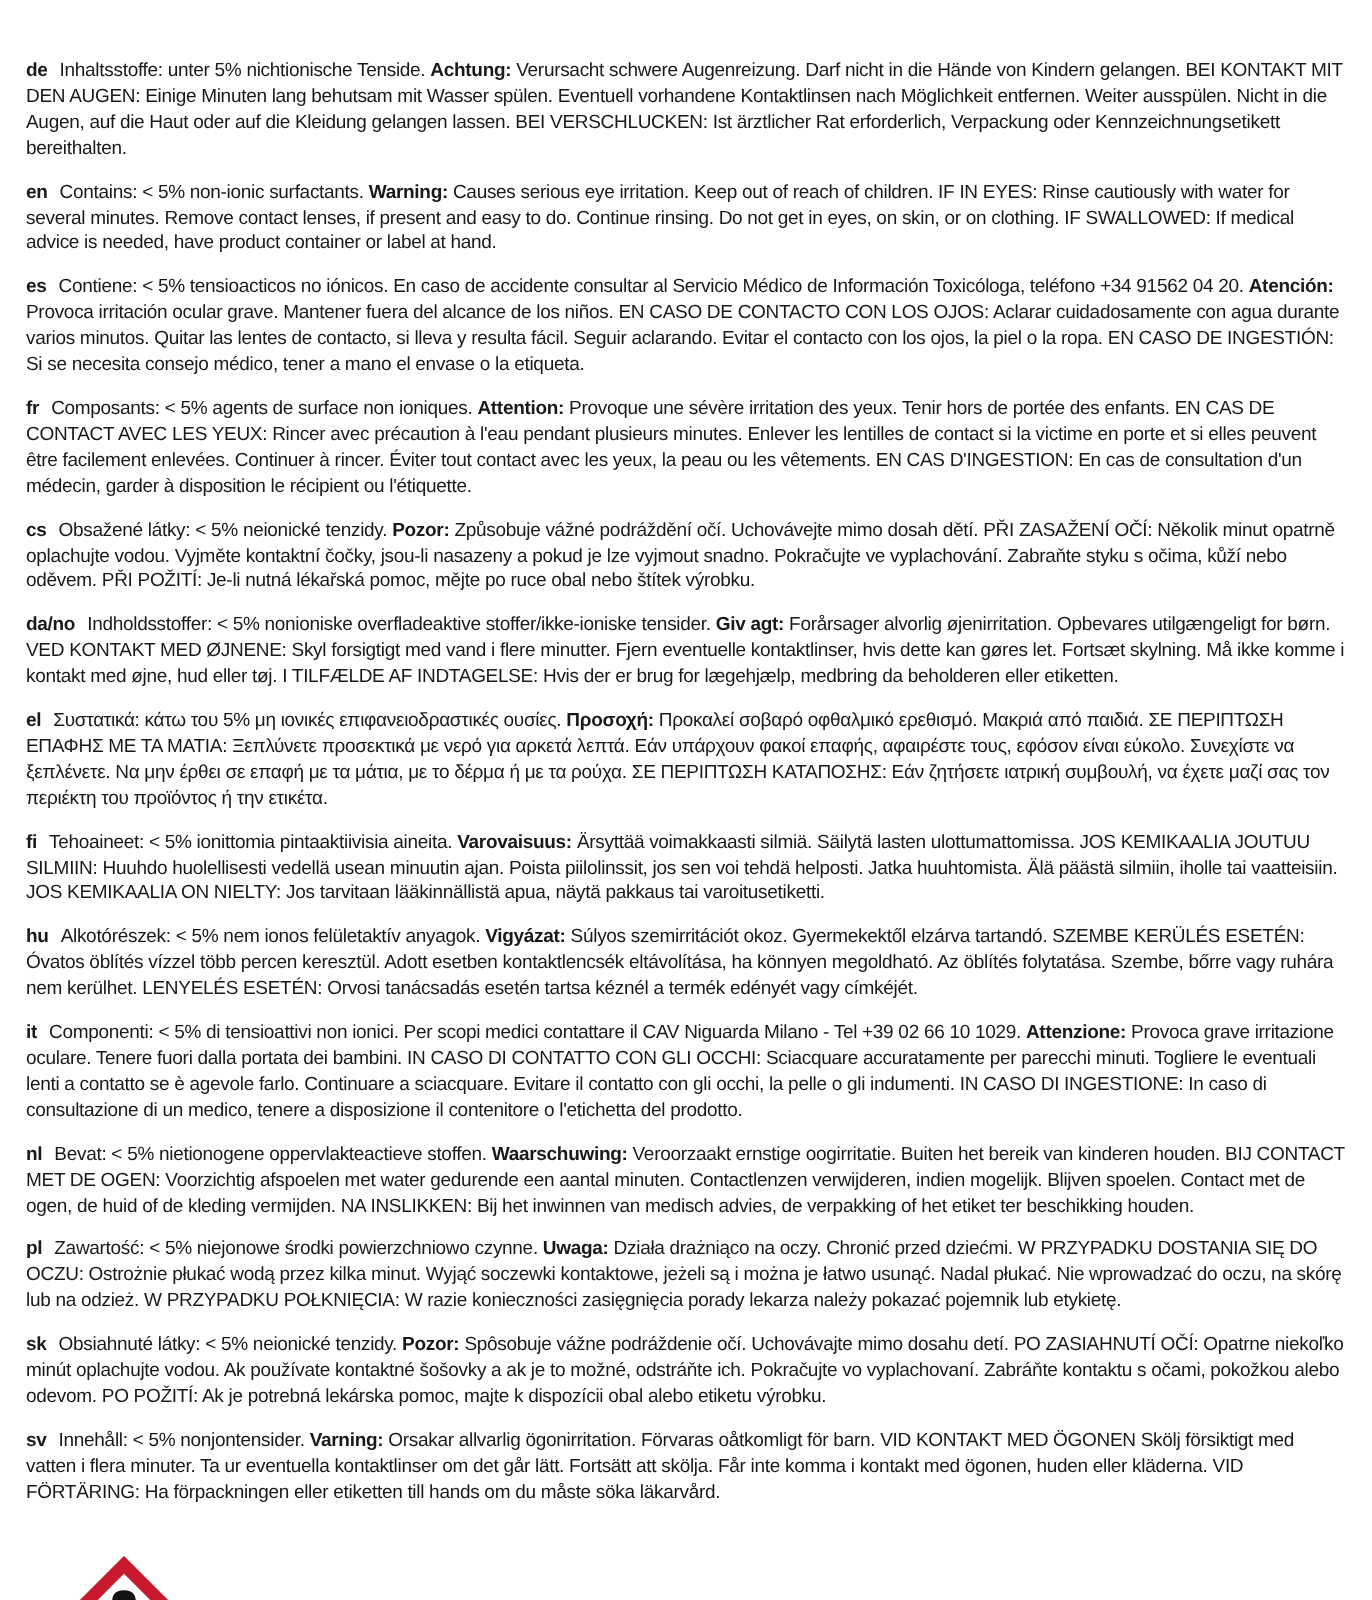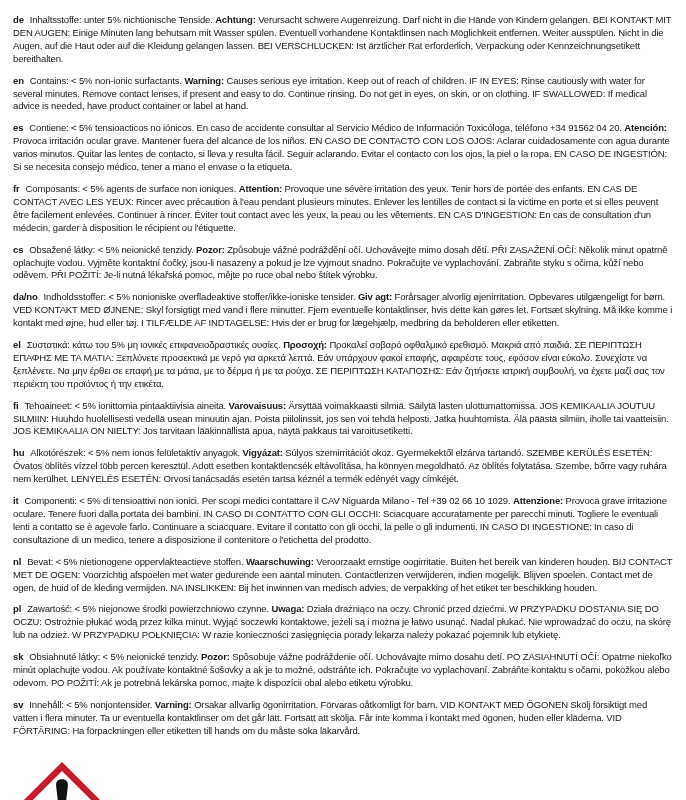--- a/index.html
+++ b/index.html
@@ -11,21 +11,21 @@
     overflow: hidden;
   }
   body {
     font-family: "Liberation Sans", sans-serif;
     color: #191919;
   }
   .label-sheet {
     box-sizing: border-box;
     width: 686px;
     height: 800px;
-    padding: 14px 12px 0 13px;
+    padding: 30px 12px 0 13px;
     background: #ffffff;
   }
   p.sec {
     margin: 0 0 9px 0;
     font-size: 9.5px;
     line-height: 12.9px;
     letter-spacing: -0.15px;
     text-align: left;
     color: #191919;
   }

